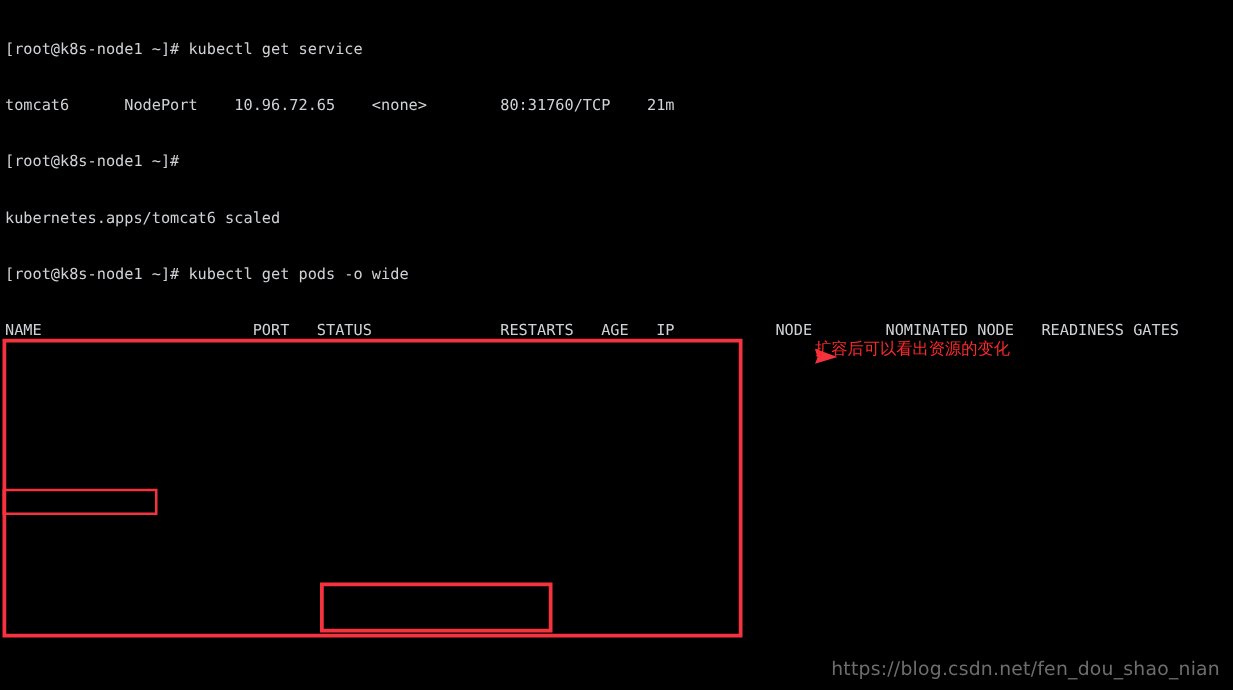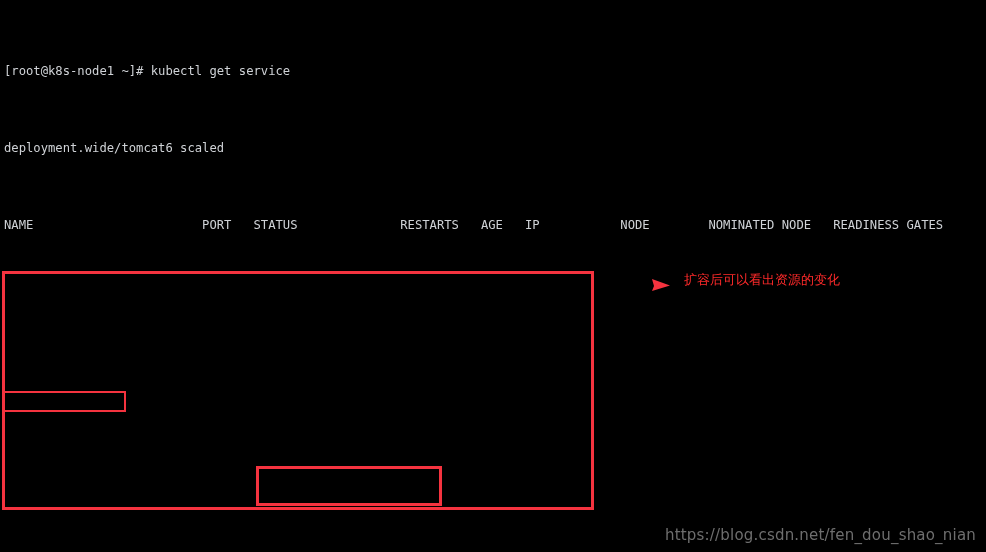--- a/index.html
+++ b/index.html
@@ -23,21 +23,20 @@
     font-size: 12.2px;
     line-height: 15px;
     letter-spacing: 0px;
     color: #cfd2d6;
     white-space: pre;
   }
   .line {
     height: 15px;
     white-space: pre;
     font-family: "DejaVu Sans Mono", "Liberation Mono", monospace;
-    margin-top: 32px;
   }
 
   
   .redbox {
     position: absolute;
     border: 3px solid #f5333f;
     box-sizing: border-box;
     pointer-events: none;
   }
   #box-getall {
@@ -56,21 +55,21 @@
   #box-rs-cols {
     left: 256px;
     top: 466px;
     width: 186px;
     height: 40px;
     border-width: 3px;
   }
 
   .annot-text {
     position: absolute;
-    left: 684px;
+    left: 652px;
     top: 272px;
     color: #ff2a2a;
     font-family: "DejaVu Sans", "Liberation Sans", sans-serif;
     font-size: 13px;
     line-height: 16px;
     white-space: pre;
   }
   .arrow {
     position: absolute;
     left: 614px;
@@ -89,21 +88,24 @@
     margin-top: 23px;
   }
 </style>
 </head>
 <body>
 
 <div id="screen">
 
   <div class="term">
     <div class="line">[root@k8s-node1 ~]# kubectl get service</div>
-    <div class="line">deployment.wide/tomcat6 scaled</div>
+    <div class="line">tomcat6      NodePort    10.96.72.65    &lt;none&gt;        80:31760/TCP    21m</div>
+    <div class="line">[root@k8s-node1 ~]# </div>
+    <div class="line">kubernetes.apps/tomcat6 scaled</div>
+    <div class="line">[root@k8s-node1 ~]# kubectl get pods -o wide</div>
     <div class="line">NAME                       PORT   STATUS              RESTARTS   AGE   IP           NODE        NOMINATED NODE   READINESS GATES</div>
     
     
     
     
     
     
     
     
     

